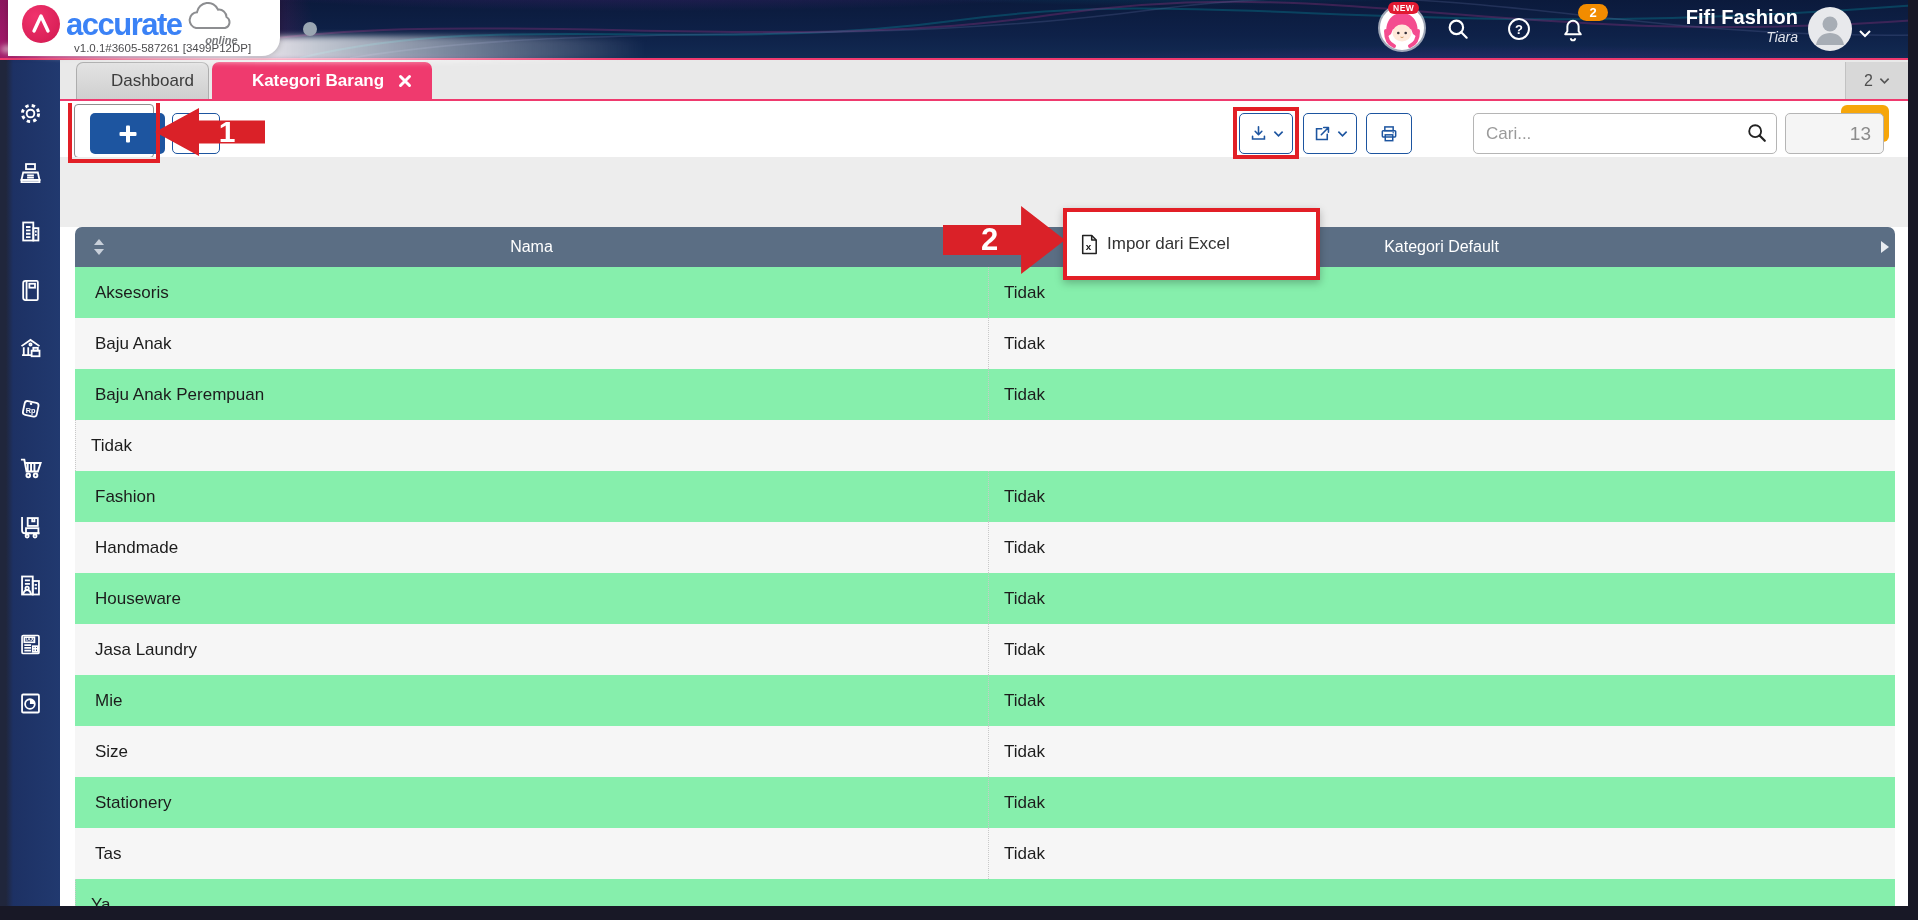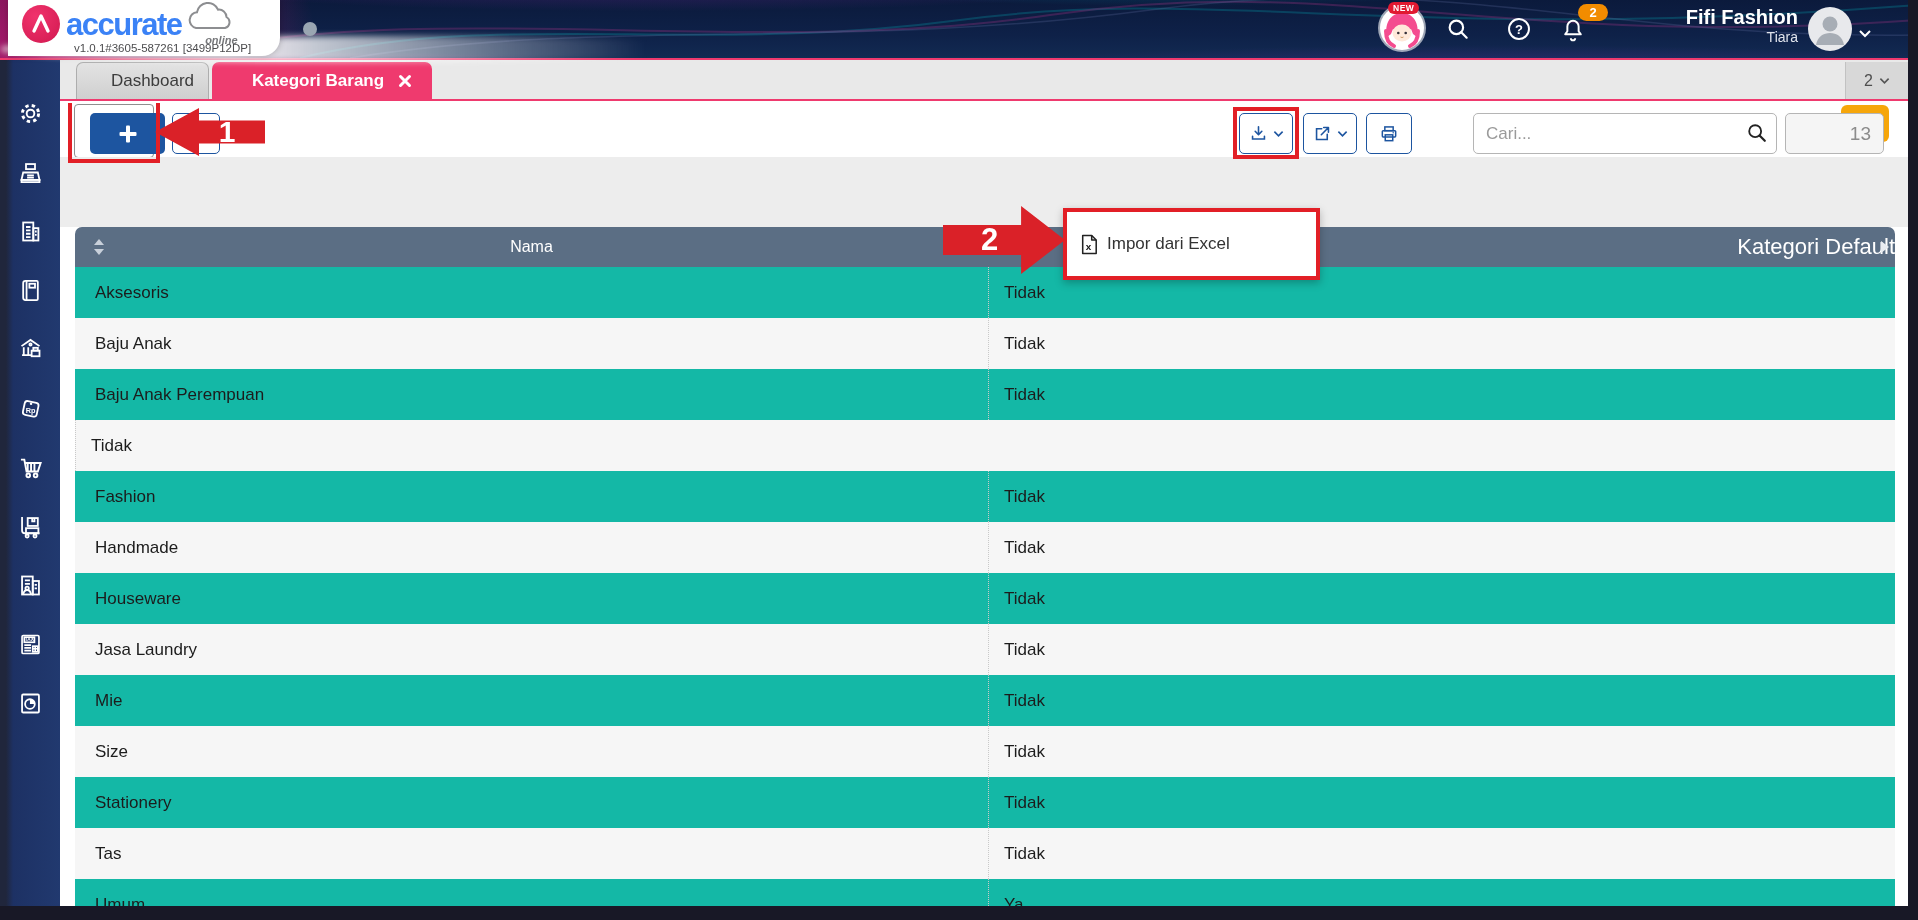--- a/index.html
+++ b/index.html
@@ -37,21 +37,21 @@
   
   .mascot{position:absolute;left:1380px;top:6px;width:44px;height:44px;border-radius:50%;background:#fff;
     box-shadow:0 0 0 2px rgba(255,255,255,.6);}
   .mascot-badge{position:absolute;left:1388px;top:2px;background:#e11931;color:#fff;font-size:8.5px;font-weight:bold;
     padding:1px 5px;border-radius:7px;letter-spacing:.5px;z-index:7;}
   .top-icon{position:absolute;top:16px;width:26px;height:26px;cursor:pointer;}
   .bell-badge{position:absolute;left:1578px;top:4px;background:#f28c00;color:#fff;font-size:13px;font-weight:bold;
     min-width:14px;text-align:center;padding:1px 8px;border-radius:10px;z-index:7;}
   .user-block{position:absolute;left:1620px;top:6px;width:178px;text-align:right;color:#fff;line-height:1.15;}
   .user-name{font-size:20px;font-weight:bold;}
-  .user-sub{font-size:14px;color:#dfe3ec;}
+  .user-sub{font-size:14px;color:#dfe3ec;font-style:italic;}
   .avatar{position:absolute;left:1808px;top:7px;width:44px;height:44px;border-radius:50%;background:#e8e9ec;overflow:hidden;}
   .user-chevron{position:absolute;left:1858px;top:24px;}
 
   
   .sidebar{position:absolute;left:0;top:58px;width:60px;height:862px;
     background:linear-gradient(to right,#20263c 0%,#20263c 10%,#1d3164 22%,#21396f 100%);
     display:flex;flex-direction:column;align-items:center;padding-top:42px;gap:32px;box-sizing:border-box;z-index:4;}
   .side-icon{width:27px;height:27px;flex:0 0 auto;cursor:pointer;}
 
   
@@ -99,25 +99,25 @@
   .search-input::placeholder{color:#9a9a9a;}
   .search-glass{position:absolute;right:9px;top:9px;}
   .count-box{position:absolute;left:1725px;top:10px;width:99px;height:41px;background:#f5f5f5;border:1.5px solid #b5b5b5;
     border-radius:5px;box-sizing:border-box;color:#8b8b8b;font-size:19px;display:flex;align-items:center;
     justify-content:flex-end;padding-right:12px;}
 
   
   .table{position:absolute;left:15px;top:124px;width:1820px;}
   .thead{height:40px;background:#5b6e84;border-radius:7px 7px 0 0;position:relative;display:flex;align-items:center;cursor:pointer;}
   .th-name{width:913px;text-align:center;color:#fff;font-size:16px;}
-  .th-default{width:907px;text-align:right;color:#fff;font-size:22px;}
+  .th-default{width:907px;text-align:center;color:#fff;font-size:16px;}
   .sort-icon{position:absolute;left:18px;top:11px;}
   .scroll-ind{position:absolute;right:6px;top:14px;width:0;height:0;border-top:6px solid transparent;
     border-bottom:6px solid transparent;border-left:8px solid #e8ecf1;}
-  .trow{display:flex;height:51px;align-items:center;font-size:17px;color:#1c1c1c;background:#14b8a6;cursor:pointer;}
+  .trow{display:flex;height:51px;align-items:center;font-size:17px;color:#1c1c1c;background:#86efac;cursor:pointer;}
   .trow:nth-child(even){background:#f6f6f6;}
   .cell-name{width:913px;box-sizing:border-box;padding-left:20px;}
   .cell-default{width:907px;box-sizing:border-box;padding-left:15px;border-left:1px dotted #c9c9c9;height:100%;
     display:flex;align-items:center;}
 
   
   .dropdown-hl{position:absolute;left:1003px;top:105px;width:257px;height:72px;border:4px solid #e21f26;
     background:#fff;box-sizing:border-box;z-index:30;box-shadow:0 3px 8px rgba(0,0,0,.25);}
   .dropdown-item{height:100%;display:flex;align-items:center;gap:9px;padding-left:13px;font-size:17px;color:#333;cursor:pointer;}
 
@@ -453,21 +453,20 @@
         </div>
           <div class="trow" style="">
           <div class="cell-name">Stationery</div>
           <div class="cell-default">Tidak</div>
         </div>
           <div class="trow" style="">
           <div class="cell-name">Tas</div>
           <div class="cell-default">Tidak</div>
         </div>
           <div class="trow" style="">
-          <div class="cell-name">Umum</div>
           <div class="cell-default">Ya</div>
         </div>
         </div>
     </div>
 
     <div class="arrow2">
       <span>2</span>
     </div>
     <div class="dropdown-hl">
       <div class="dropdown-item">

